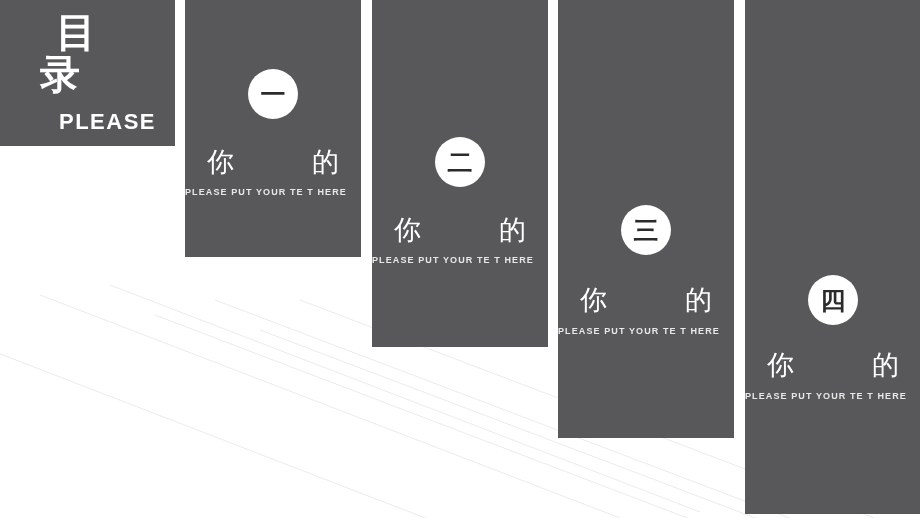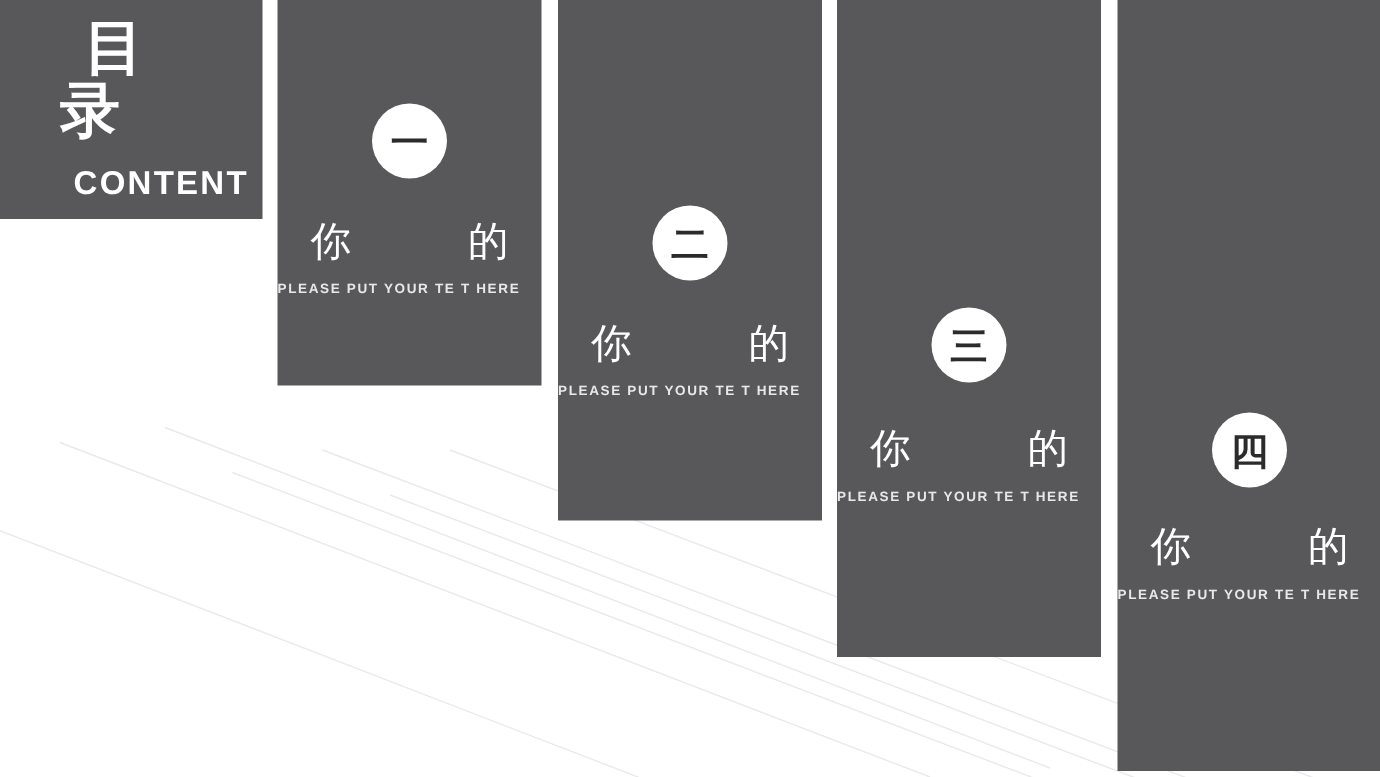--- a/index.html
+++ b/index.html
@@ -124,21 +124,21 @@
       <line x1="110" y1="285" x2="700" y2="512"></line>
       <line x1="155" y1="315" x2="745" y2="540"></line>
       <line x1="215" y1="300" x2="800" y2="522"></line>
       <line x1="260" y1="330" x2="845" y2="552"></line>
       <line x1="300" y1="300" x2="890" y2="524"></line>
     </g>
   </svg>
 
   <div id="title-block">
     <div id="title-cn">目 录</div>
-    <div id="title-en">CONTENT</div>
+    <div id="title-en">PLEASE</div>
   </div>
 
   <div class="panel" style="left:185px; top:0px; width:176px; height:257px;">
     <div class="badge" style="top:69px;">
       <span class="badge-num">一</span>
     </div>
     <div class="panel-cn" style="top:148px;">
       <span>你</span>
       <span>的</span>
     </div>

